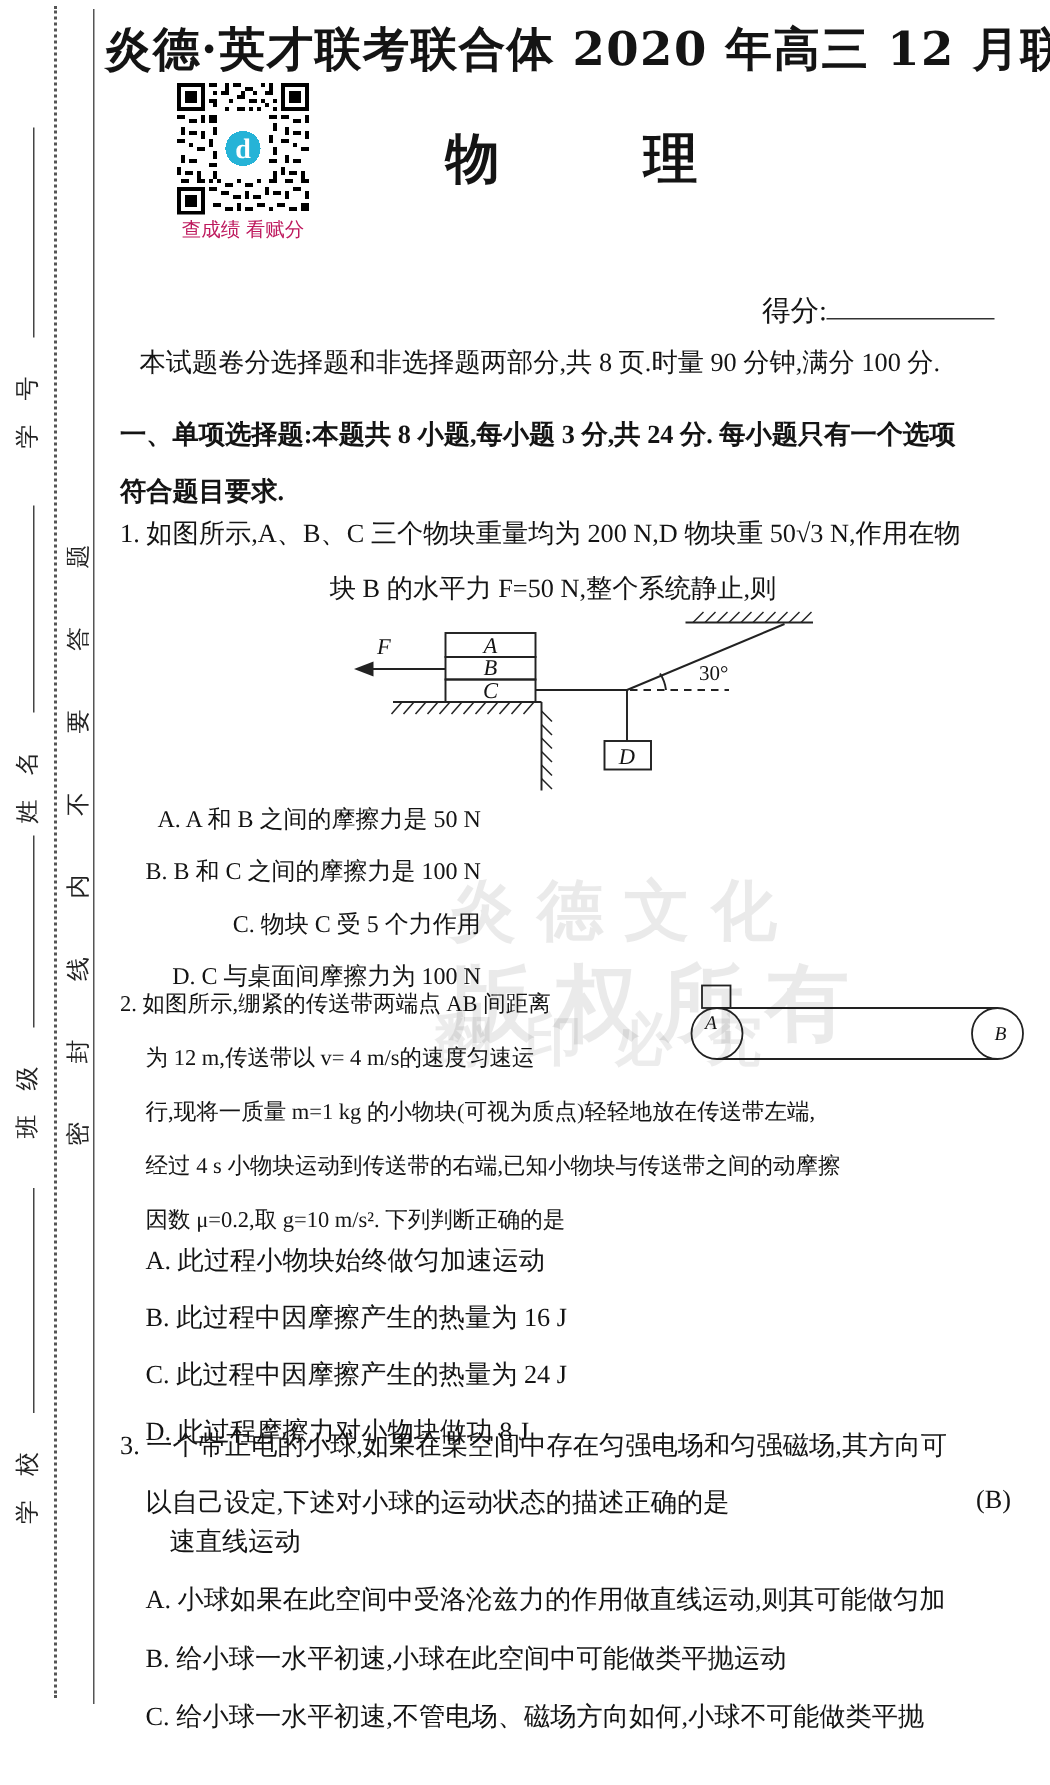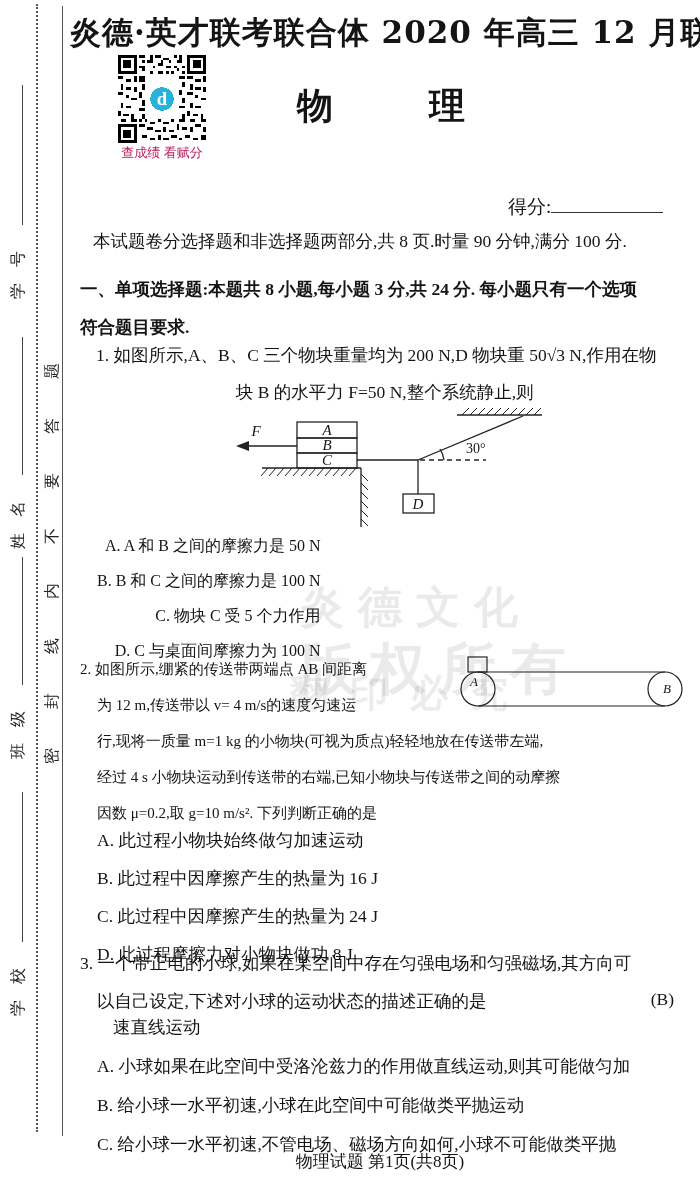--- a/index.html
+++ b/index.html
@@ -22,21 +22,21 @@
   .seal-solid{left:62px;top:6px;height:1130px;width:0;border-left:1.5px solid #555;}
   .rot{position:absolute;transform-origin:0 0;transform:rotate(-90deg);white-space:nowrap;}
   .side-label{font-size:16px;letter-spacing:16px;color:#222;}
   .fill-line{display:inline-block;border-bottom:1.2px solid #444;height:4px;margin-left:10px;}
   .seal-chars{left:42px;top:764px;font-size:16px;letter-spacing:39px;color:#222;}
   .blk{position:absolute;left:80px;white-space:nowrap;}
   .ln{white-space:nowrap;}
   .intro{top:229px;padding-left:13px;font-size:17.5px;}
   .sec{top:277px;font-size:17.5px;font-weight:bold;}
   .sec .ln{margin-bottom:14px;}
-  .q1{top:343px;font-size:17.5px;margin-left:16px;}
+  .q1{top:343px;font-size:17.5px;}
   .q1 .ln{margin-bottom:13px;}
   .q1 .ln+.ln{padding-left:17px;text-align:center;}
   .q1opts{top:536px;padding-left:17px;font-size:16px;text-align:right;}
   .q1opts .ln{margin-bottom:14px;}
   .q2{top:660px;font-size:15px;}
   .q2 .ln{margin-bottom:17px;}
   .q2 .wide{padding-left:17px;}
   .q2opts{top:828px;padding-left:17px;font-size:17.5px;}
   .q2opts .ln{margin-bottom:14px;}
   .q3{top:951px;font-size:17.5px;width:594px;}
@@ -251,15 +251,14 @@
     </div>
   </div>
 
   <div class="blk q3opts">
     <div class="ln cont">速直线运动</div>
     <div class="ln">A. 小球如果在此空间中受洛沦兹力的作用做直线运动,则其可能做匀加</div>
     <div class="ln">B. 给小球一水平初速,小球在此空间中可能做类平抛运动</div>
     <div class="ln">C. 给小球一水平初速,不管电场、磁场方向如何,小球不可能做类平抛</div>
   </div>
 
-  <div class="abs footer">物理试题 第1页(共8页)</div>
 
 </div>
 
 </body></html>

